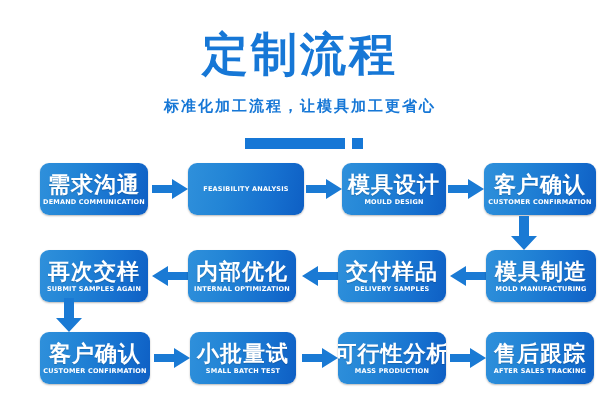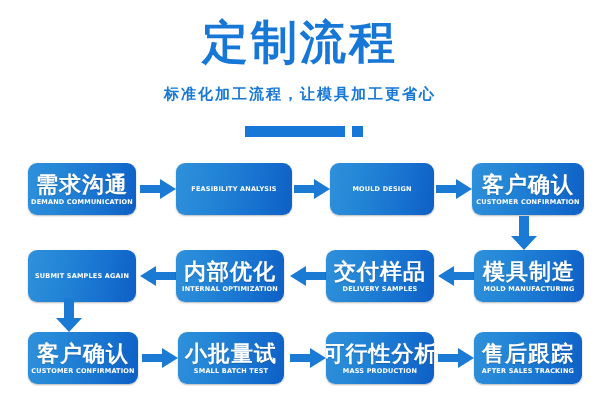--- a/index.html
+++ b/index.html
@@ -5,21 +5,21 @@
   * { margin:0; padding:0; box-sizing:border-box; }
   html,body{
     width:600px; height:401px;
     background:#ffffff;
     font-family:"DejaVu Sans","Liberation Sans",sans-serif;
     overflow:hidden;
   }
   .page{ position:relative; width:600px; height:401px; background:#fff; }
 
   
-  .header{ position:absolute; left:0; top:0; width:600px; height:150px; text-align:center; }
+  .header{ position:absolute; left:0; top:12px; width:600px; height:150px; text-align:center; }
   .title{
     position:absolute; left:0; top:14px; width:600px;
     font-size:46px; line-height:56px; font-weight:bold;
     color:#1677d6; letter-spacing:3px;
   }
   .subtitle{
     position:absolute; left:0; top:84px; width:600px;
     font-size:15px; line-height:20px; font-weight:bold;
     color:#1677d6; letter-spacing:2px;
   }
@@ -27,21 +27,21 @@
   .divider .bar{
     position:absolute; left:245px; top:0; width:100px; height:11px;
     background:#1677d6;
   }
   .divider .sq{
     position:absolute; left:352px; top:0; width:11px; height:11px;
     background:#1677d6;
   }
 
   
-  .row{ position:absolute; left:4px; width:495px; height:52px; }
+  .row{ position:absolute; left:16px; width:495px; height:52px; }
   .row1{ top:163px; }
   .row2{ top:250px; }
   .row3{ top:332px; }
 
   .node{
     position:absolute; top:0; height:52px;
     border-radius:9px;
     background:linear-gradient(100deg,#2f90db 0%,#2385d6 32%,#1670cf 72%,#0e5fc4 100%);
     box-shadow:0 1px 2px rgba(0,0,0,0.28);
     display:flex; flex-direction:column;
@@ -100,20 +100,21 @@
       <span class="en">FEASIBILITY ANALYSIS</span>
     </div>
 
     <div class="arrow-h" style="left:290px;">
       <svg viewBox="0 0 36 24">
           <path d="M0 8 H20 V2 L36 12 L20 22 V16 H0 Z" fill="#1a7ad4"></path>
         </svg>
     </div>
 
     <div class="node" style="left:326px;width:104px;">
+      <span class="cn">模具设计</span>
       <span class="en">MOULD DESIGN</span>
     </div>
 
     <div class="arrow-h" style="left:432px;">
       <svg viewBox="0 0 36 24">
           <path d="M0 8 H20 V2 L36 12 L20 22 V16 H0 Z" fill="#1a7ad4"></path>
         </svg>
     </div>
 
     <div class="node" style="left:468px;width:112px;">
@@ -124,20 +125,21 @@
 
   <div class="arrow-v" style="left:511px;top:216px;">
     <svg viewBox="0 0 26 34">
         <path d="M8 0 H18 V20 H26 L13 34 L0 20 H8 Z" fill="#1a7ad4"></path>
       </svg>
   </div>
 
   <div class="row row2">
 
     <div class="node" style="left:24px;width:108px;">
+      <span class="cn">再次交样</span>
       <span class="en">SUBMIT SAMPLES AGAIN</span>
     </div>
 
     <div class="arrow-h" style="left:136px;">
       <svg viewBox="0 0 36 24">
           <path d="M36 8 H16 V2 L0 12 L16 22 V16 H36 Z" fill="#1a7ad4"></path>
         </svg>
     </div>
 
     <div class="node" style="left:172px;width:108px;">

